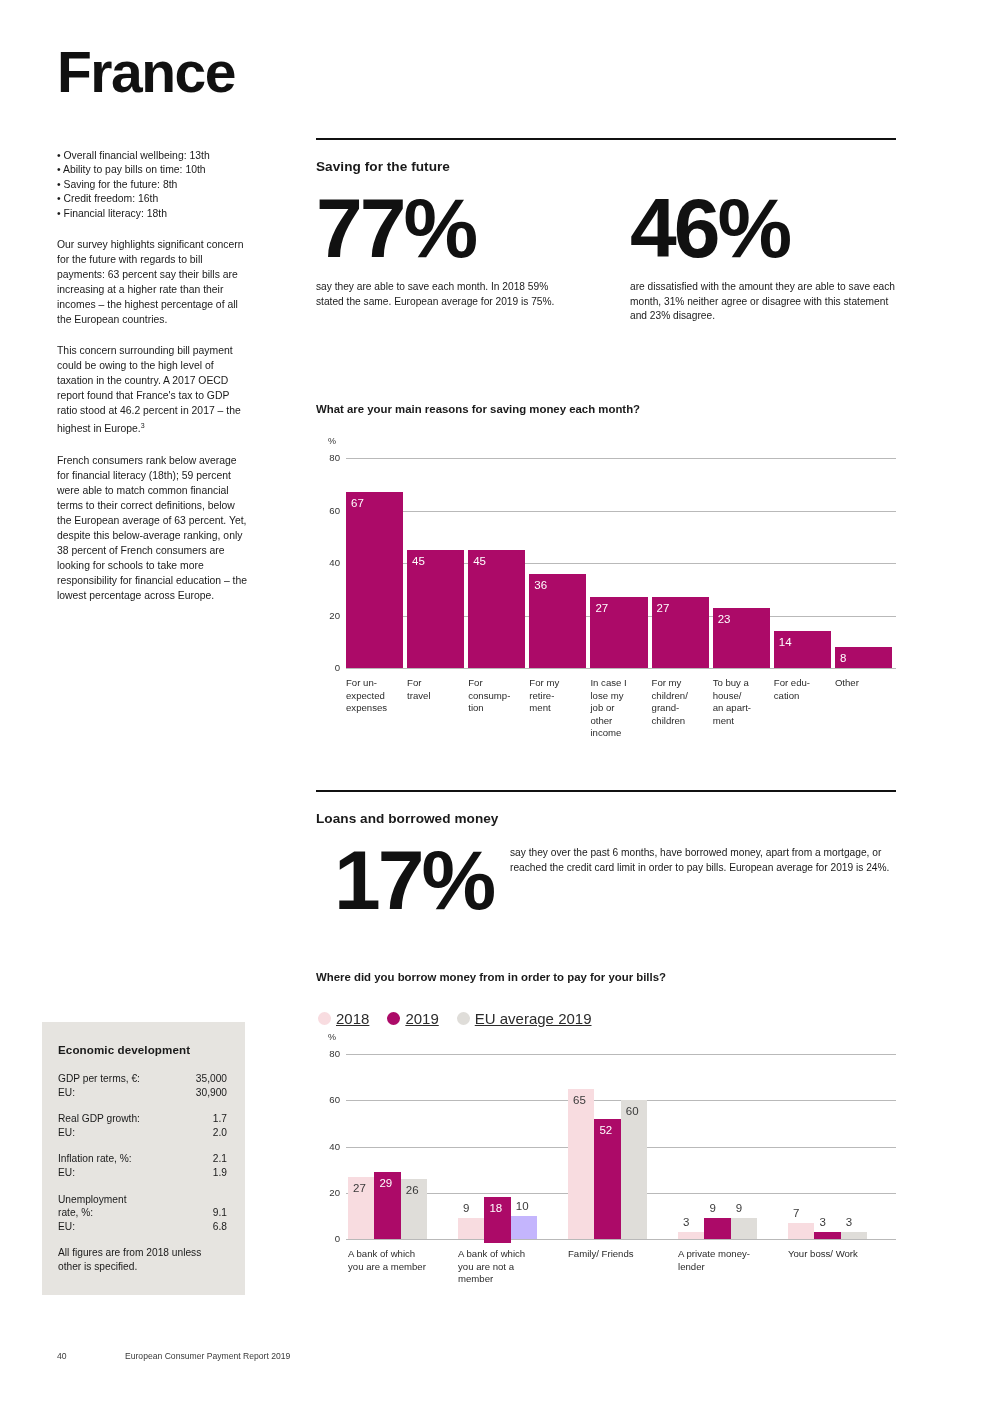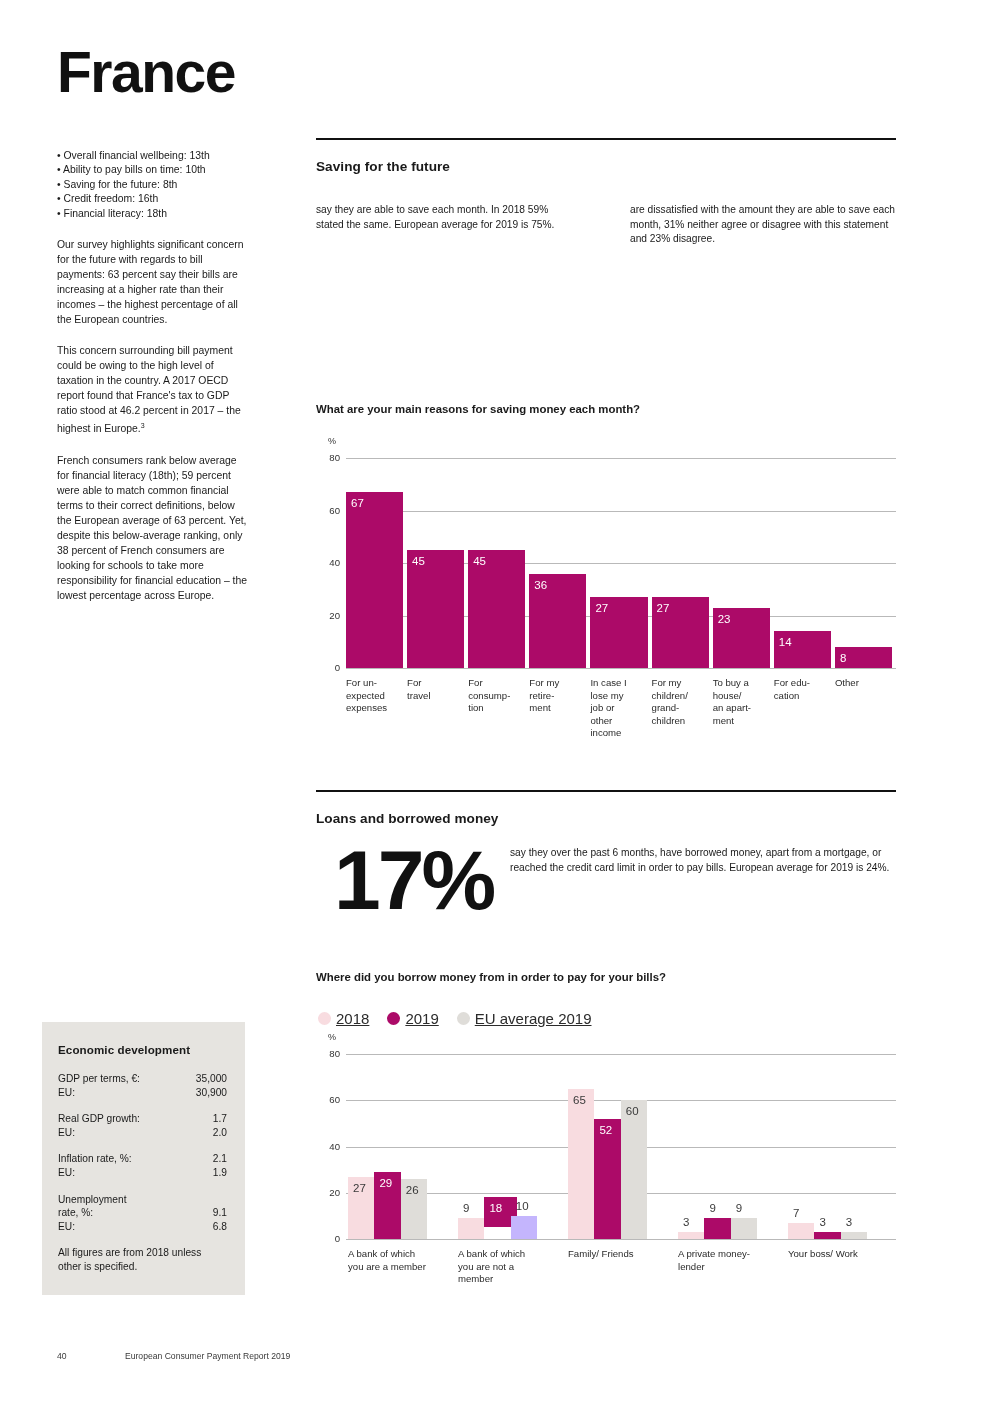--- a/index.html
+++ b/index.html
@@ -144,24 +144,26 @@
   <div id="footer">
     <span class="pg">40</span><span>European Consumer Payment Report 2019</span>
   </div>
 
   <div id="right-col">
 
     <div class="section-rule" style="position:absolute;top:138px;left:0;width:580px;"></div>
     <h2 class="section-head" style="position:absolute;top:140px;left:0;">Saving for the future</h2>
 
     <div style="position:absolute;top:190px;left:0;width:260px;">
+      <div class="bignum">77%</div>
       <div class="statcap" style="width:258px;">say they are able to save each month. In 2018 59% stated the same. European average for 2019 is 75%.</div>
     </div>
 
     <div style="position:absolute;top:190px;left:314px;width:270px;">
+      <div class="bignum">46%</div>
       <div class="statcap" style="width:268px;">are dissatisfied with the amount they are able to save each month, 31% neither agree or disagree with this statement and 23% disagree.</div>
     </div>
 
     <h3 class="chart-title" style="position:absolute;top:403px;left:0;">What are your main reasons for saving money each month?</h3>
     <div class="chart" id="chart1" style="position:absolute;top:430px;left:0;width:580px;height:345px;">
         <div class="ylabel-pct" style="left: 12px; top: 6px;">%</div>
         <div class="gridline" style="left: 30px; top: 238px; width: 550px;"></div>
         <div class="ytick" style="left: 2px; top: 232px;">0</div>
         <div class="gridline" style="left: 30px; top: 186px; width: 550px;"></div>
         <div class="ytick" style="left: 2px; top: 180px;">20</div>
@@ -250,21 +252,21 @@
         <div class="bar" style="left: 58.4px; width: 26.4px; height: 67.0625px; top: 139.938px; position: absolute; background: rgb(172, 10, 104);">
           <span class="val inside">29</span>
         </div>
         <div class="bar" style="left: 84.8px; width: 26.4px; height: 60.125px; top: 146.875px; position: absolute; background: rgb(223, 221, 217);">
           <span class="val inside-dark">26</span>
         </div>
         <div class="xlab" style="left: 32px; width: 104px; top: 216px;">A bank of which<br>you are a member</div>
         <div class="bar" style="left: 142px; width: 26.4px; height: 20.8125px; top: 186.188px; position: absolute; background: rgb(248, 220, 224);">
           <span class="val above">9</span>
         </div>
-        <div class="bar" style="left: 168.4px; width: 26.4px; height: 30px; top: 165.375px; position: absolute; background: rgb(172, 10, 104); padding-left: 6px;">
+        <div class="bar" style="left: 168.4px; width: 26.4px; height: 46px; top: 165.375px; position: absolute; background: rgb(172, 10, 104);">
           <span class="val inside">18</span>
         </div>
         <div class="bar" style="left: 194.8px; width: 26.4px; height: 23.125px; top: 183.875px; position: absolute; background: #c4b5fd;">
           <span class="val above">10</span>
         </div>
         <div class="xlab" style="left: 142px; width: 104px; top: 216px;">A bank of which<br>you are not a<br>member</div>
         <div class="bar" style="left: 252px; width: 26.4px; height: 150.312px; top: 56.6875px; position: absolute; background: rgb(248, 220, 224);">
           <span class="val inside-dark">65</span>
         </div>
         <div class="bar" style="left: 278.4px; width: 26.4px; height: 120.25px; top: 86.75px; position: absolute; background: rgb(172, 10, 104);">

